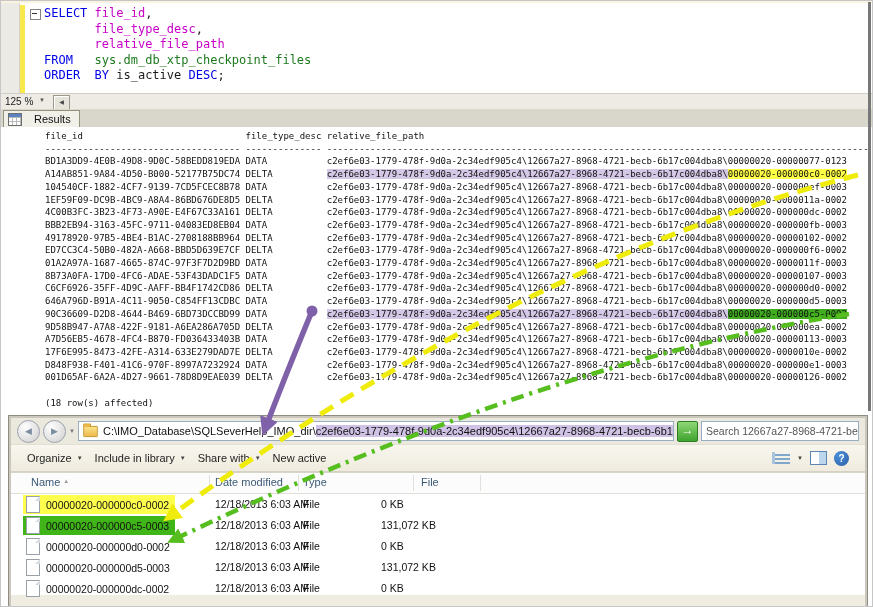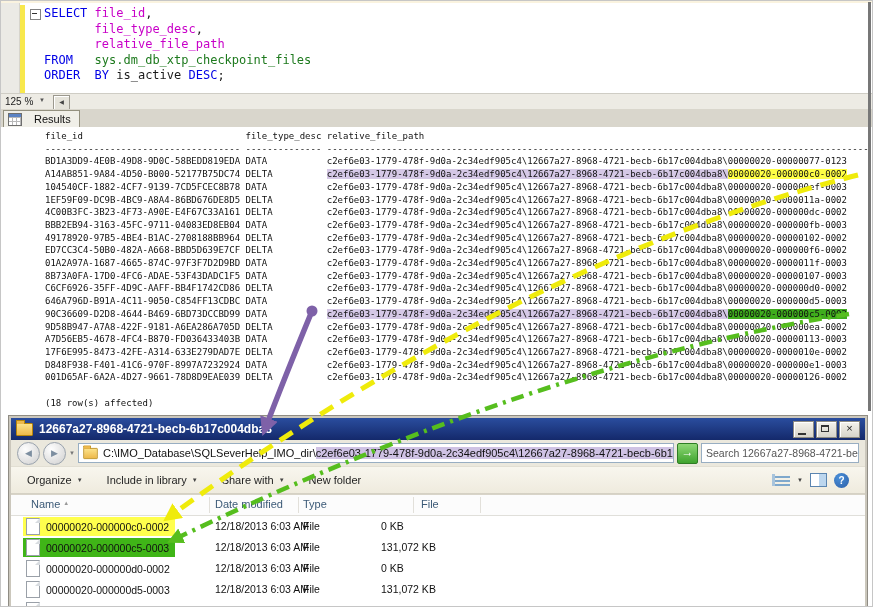--- a/index.html
+++ b/index.html
@@ -54,21 +54,21 @@
   .nav-circle{width:21px;height:21px;border-radius:50%;background:radial-gradient(circle at 35% 30%,#FEFEFE,#CFCFCF);border:1px solid #9AA3AD;color:#7C8EA0;font-size:9px;line-height:20px;text-align:center;flex:none;}
   .nav-caret{font-size:6px;color:#777;}
   .addr-field{width:596px;height:20px;background:#fff;border:1px solid #98AEC2;display:flex;align-items:center;gap:4px;padding:0 3px;font-size:11px;color:#111;box-sizing:border-box;flex:none;white-space:nowrap;overflow:hidden;}
   .addr-field .folder-icon{transform:scale(.85);}
   .addr-hl{background:#CFC2E4;}
   .addr-spacer{flex:1;}
   .go-btn{width:19px;height:19px;background:linear-gradient(#8FD876,#3FA32E);border:1px solid #2E7D24;border-radius:2px;color:#fff;font-weight:bold;font-size:12px;line-height:17px;text-align:center;flex:none;}
   .search-field{flex:1;height:20px;background:#fff;border:1px solid #98AEC2;display:flex;align-items:center;padding-left:4px;font-size:10.5px;color:#555;box-sizing:border-box;white-space:nowrap;overflow:hidden;}
   .search-spacer{flex:1;}
 
-  .toolbar{height:26px;background:linear-gradient(#F8F6EE,#EFEBDE);border-top:1px solid #E2DFD3;border-bottom:1px solid #D5D1C4;display:flex;align-items:center;gap:24px;padding:0 16px;font-size:11px;color:#1E1E1E;}
+  .toolbar{height:26px;background:linear-gradient(#F8F6EE,#EFEBDE);border-top:1px solid #E2DFD3;border-bottom:1px solid #D5D1C4;display:flex;align-items:center;gap:12px;padding:0 16px;font-size:11px;color:#1E1E1E;}
   .tb-item{display:flex;align-items:center;gap:5px;white-space:nowrap;}
   .tb-caret{font-size:6px;color:#444;}
   .tb-right{margin-left:auto;display:flex;align-items:center;gap:7px;}
   .icon-viewlist{width:15px;height:12px;background:repeating-linear-gradient(0deg,#7FA8CC 0 2px,transparent 2px 4px);border-left:3px solid #A8C4DC;}
   .icon-pane{width:15px;height:12px;border:1px solid #5B85B0;background:linear-gradient(90deg,#fff 0 55%,#BCD6EE 55%);}
   .icon-help{width:15px;height:15px;border-radius:50%;background:radial-gradient(circle at 35% 30%,#4A90D9,#2D5FA8);color:#fff;font-weight:bold;font-size:10px;line-height:15px;text-align:center;}
 
   .list-area{position:relative;background:#fff;height:122px;border-top:1px solid #D8D4C8;}
   .list-header{position:relative;height:20px;background:#FCFCFC;border-bottom:1px solid #E0DFDA;font-size:11px;color:#3C5A77;}
   .lh-label{position:absolute;top:3px;white-space:nowrap;}
@@ -112,33 +112,20 @@
   <div class="tab-bar">
     <div class="results-tab">
       <span class="tab-grid-icon"></span>
       <span>Results</span>
     </div>
   </div>
   <div class="results-text"><div class="grid-line">file_id                              file_type_desc relative_file_path</div><div class="grid-line">------------------------------------ -------------- ----------------------------------------------------------------------------------------------------</div><div class="grid-line">BD1A3DD9-4E0B-49D8-9D0C-58BEDD819EDA DATA           c2ef6e03-1779-478f-9d0a-2c34edf905c4\12667a27-8968-4721-becb-6b17c004dba8\00000020-00000077-0123</div><div class="grid-line">A14AB851-9A84-4D50-B000-52177B75DC74 DELTA          <span class="hl-lav">c2ef6e03-1779-478f-9d0a-2c34edf905c4\12667a27-8968-4721-becb-6b17c004dba8\</span><span class="hl-yellow">00000020-000000c0-0002</span></div><div class="grid-line">104540CF-1882-4CF7-9139-7CD5FCEC8B78 DATA           c2ef6e03-1779-478f-9d0a-2c34edf905c4\12667a27-8968-4721-becb-6b17c004dba8\00000020-000000ef-0003</div><div class="grid-line">1EF59F09-DC9B-4BC9-A8A4-86BD676DE8D5 DELTA          c2ef6e03-1779-478f-9d0a-2c34edf905c4\12667a27-8968-4721-becb-6b17c004dba8\00000020-0000011a-0002</div><div class="grid-line">4C00B3FC-3B23-4F73-A90E-E4F67C33A161 DELTA          c2ef6e03-1779-478f-9d0a-2c34edf905c4\12667a27-8968-4721-becb-6b17c004dba8\00000020-000000dc-0002</div><div class="grid-line">BBB2EB94-3163-45FC-9711-04083ED8EB04 DATA           c2ef6e03-1779-478f-9d0a-2c34edf905c4\12667a27-8968-4721-becb-6b17c004dba8\00000020-000000fb-0003</div><div class="grid-line">49178920-97B5-4BE4-B1AC-2708188BB964 DELTA          c2ef6e03-1779-478f-9d0a-2c34edf905c4\12667a27-8968-4721-becb-6b17c004dba8\00000020-00000102-0002</div><div class="grid-line">ED7CC3C4-50B0-482A-A668-BBD5D639E7CF DELTA          c2ef6e03-1779-478f-9d0a-2c34edf905c4\12667a27-8968-4721-becb-6b17c004dba8\00000020-000000f6-0002</div><div class="grid-line">01A2A97A-1687-4665-874C-97F3F7D2D9BD DATA           c2ef6e03-1779-478f-9d0a-2c34edf905c4\12667a27-8968-4721-becb-6b17c004dba8\00000020-0000011f-0003</div><div class="grid-line">8B73A0FA-17D0-4FC6-ADAE-53F43DADC1F5 DATA           c2ef6e03-1779-478f-9d0a-2c34edf905c4\12667a27-8968-4721-becb-6b17c004dba8\00000020-00000107-0003</div><div class="grid-line">C6CF6926-35FF-4D9C-AAFF-BB4F1742CD86 DELTA          c2ef6e03-1779-478f-9d0a-2c34edf905c4\12667a27-8968-4721-becb-6b17c004dba8\00000020-000000d0-0002</div><div class="grid-line">646A796D-B91A-4C11-9050-C854FF13CDBC DATA           c2ef6e03-1779-478f-9d0a-2c34edf905c4\12667a27-8968-4721-becb-6b17c004dba8\00000020-000000d5-0003</div><div class="grid-line">90C36609-D2D8-4644-B469-6BD73DCCBD99 DATA           <span class="hl-lav">c2ef6e03-1779-478f-9d0a-2c34edf905c4\12667a27-8968-4721-becb-6b17c004dba8\</span><span class="hl-green">00000020-000000c5-0003</span></div><div class="grid-line">9D58B947-A7A8-422F-9181-A6EA286A705D DELTA          c2ef6e03-1779-478f-9d0a-2c34edf905c4\12667a27-8968-4721-becb-6b17c004dba8\00000020-000000ea-0002</div><div class="grid-line">A7D56EB5-4678-4FC4-B870-FD036433403B DATA           c2ef6e03-1779-478f-9d0a-2c34edf905c4\12667a27-8968-4721-becb-6b17c004dba8\00000020-00000113-0003</div><div class="grid-line">17F6E995-8473-42FE-A314-633E279DAD7E DELTA          c2ef6e03-1779-478f-9d0a-2c34edf905c4\12667a27-8968-4721-becb-6b17c004dba8\00000020-0000010e-0002</div><div class="grid-line">D848F938-F401-41C6-970F-8997A7232924 DATA           c2ef6e03-1779-478f-9d0a-2c34edf905c4\12667a27-8968-4721-becb-6b17c004dba8\00000020-000000e1-0003</div><div class="grid-line">001D65AF-6A2A-4D27-9661-78D8D9EAE039 DELTA          c2ef6e03-1779-478f-9d0a-2c34edf905c4\12667a27-8968-4721-becb-6b17c004dba8\00000020-00000126-0002</div><div class="grid-line">&nbsp;</div><div class="grid-line">(18 row(s) affected)</div></div>
   <div class="right-strip"></div>
 
   <div class="explorer">
-    <div class="titlebar">
-      <span class="folder-icon"></span>
-      <span class="title-text">12667a27-8968-4721-becb-6b17c004dba8</span>
-      <span class="win-btns">
-        <span class="win-btn">
-            <span class="glyph-min"></span>
-          </span>
-        <span class="win-btn">
-            <span class="glyph-max"></span>
-          </span>
-        <span class="win-btn">×</span>
-      </span>
-    </div>
     <div class="addrbar">
       <span class="nav-circle">◀</span>
       <span class="nav-circle">▶</span>
       <span class="nav-caret">▼</span>
       <div class="addr-field">
         <span class="folder-icon"></span>
         <span style="white-space:nowrap;"><span>C:\IMO_Database\SQLSeverHelp_IMO_dir\</span><span class="addr-hl">c2ef6e03-1779-478f-9d0a-2c34edf905c4\12667a27-8968-4721-becb-6b17c004dba8</span></span>
         <span class="addr-spacer"></span>
 
       </div>
@@ -156,21 +143,21 @@
         </span>
       <span class="tb-item">
           <span>Include in library</span>
           <span class="tb-caret">▼</span>
         </span>
       <span class="tb-item">
           <span>Share with</span>
           <span class="tb-caret">▼</span>
         </span>
       <span class="tb-item">
-          <span>New folder</span>
+          <span>New active</span>
         </span>
       <span class="tb-right">
         <span class="icon-viewlist"></span>
         <span class="tb-caret">▼</span>
         <span class="icon-pane"></span>
         <span class="icon-help">?</span>
       </span>
     </div>
     <div class="list-area">
       <div class="list-header">

